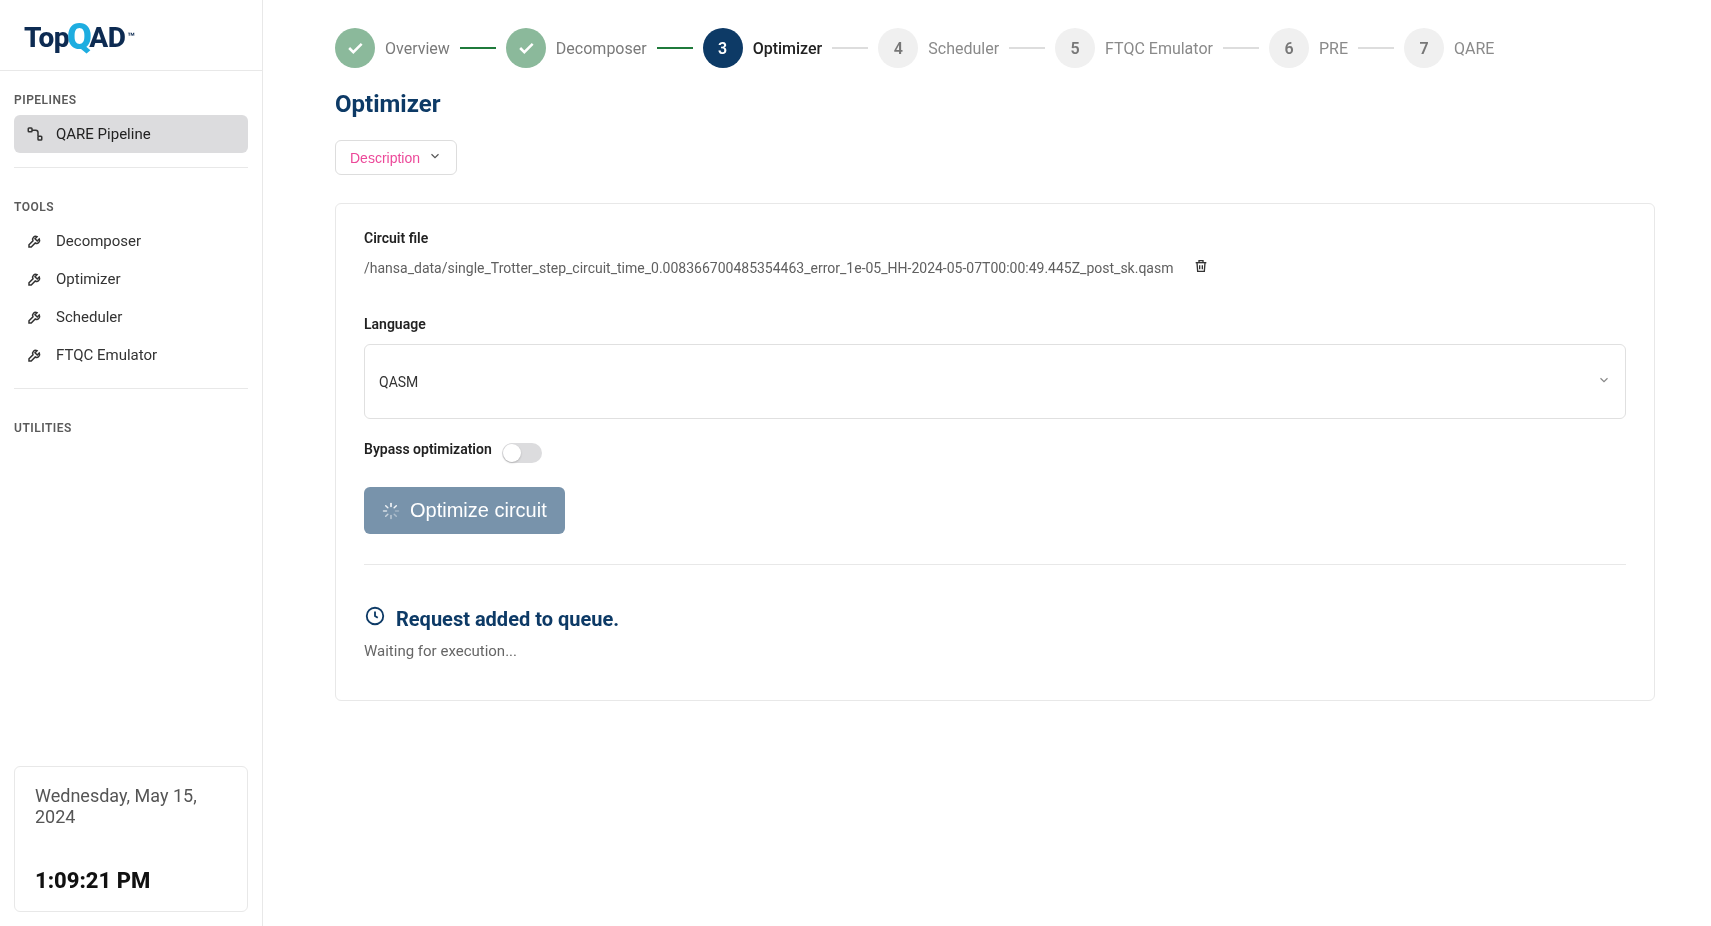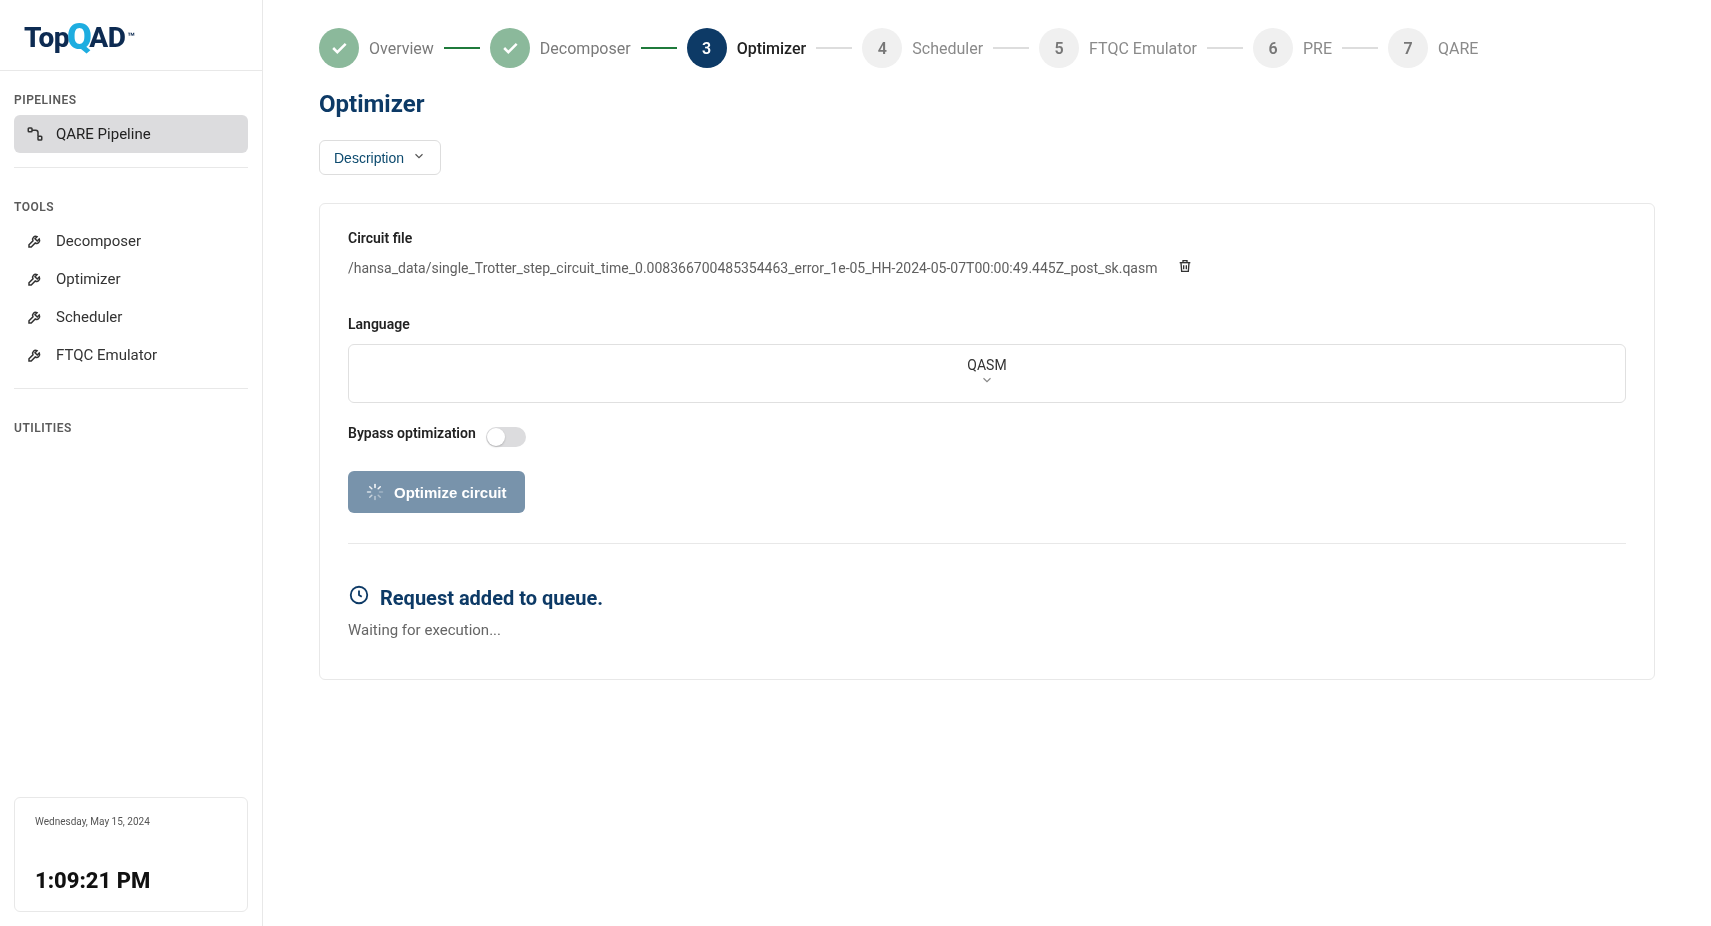--- a/index.html
+++ b/index.html
@@ -4,21 +4,21 @@
 <style>
 * { box-sizing: border-box; margin: 0; padding: 0; }
 body {
   font-family: -apple-system, BlinkMacSystemFont, "Segoe UI", Roboto, Helvetica, Arial, sans-serif;
   background: #fff;
   color: #1a1a1a;
   width: 1711px;
   height: 926px;
   overflow: hidden;
 }
-.app { display: flex; height: 100%; }
+.app { display: flex; height: 100%; gap: 16px; }
 .sidebar {
   width: 263px;
   border-right: 1px solid #e8e8e8;
   display: flex;
   flex-direction: column;
   position: relative;
 }
 .logo-area {
   padding: 16px 24px 12px 24px;
   border-bottom: 1px solid #e8e8e8;
@@ -51,21 +51,21 @@
 .nav-divider { border-top: 1px solid #e8e8e8; margin: 10px 14px; }
 .datetime-card {
   position: absolute;
   bottom: 14px;
   left: 14px;
   right: 14px;
   border: 1px solid #e8e8e8;
   border-radius: 6px;
   padding: 18px 20px;
 }
-.datetime-date { color: #555; font-size: 10px; margin-bottom: 6px; }
+.datetime-date { color: #555; font-size: 18px; margin-bottom: 6px; }
 .datetime-time { font-size: 22px; font-weight: 800; color: #111; margin-top: 41px; }
 
 .main { flex: 1; padding: 28px 56px; overflow-y: auto; }
 .stepper { display: flex; align-items: center; gap: 10px; margin-bottom: 22px; flex-wrap: nowrap; }
 .step { display: flex; align-items: center; gap: 10px; }
 .step-circle {
   width: 40px; height: 40px; border-radius: 50%;
   display: flex; align-items: center; justify-content: center;
   font-weight: 600; font-size: 16px; color: #fff;
 }
@@ -77,52 +77,52 @@
 .step-label.active { color: #222; font-weight: 500; }
 .step-label.pending { color: #8a8a8a; }
 .step-line { width: 36px; height: 2px; background: #ddd; }
 .step-line.done { background: #1f7a3b; }
 
 .page-title { font-size: 24px; font-weight: 700; color: #0d3a66; margin-bottom: 22px; }
 
 .desc-btn {
   display: inline-flex; align-items: center; gap: 8px;
   border: 1px solid #ddd; border-radius: 6px;
-  padding: 8px 14px; font-size: 14px; color: #0c4a6e;
+  padding: 8px 14px; font-size: 14px; color: #ec4899;
   cursor: pointer; background: #fff;
 }
 .panel {
   border: 1px solid #e8e8e8;
   border-radius: 6px;
   margin-top: 28px;
   padding: 26px 28px 40px 28px;
 }
 .field-label { font-size: 14px; font-weight: 600; color: #222; margin-bottom: 12px; }
 .file-row { display: flex; align-items: center; gap: 20px; color: #606060; font-size: 14px; margin-bottom: 39px; }
 .file-path { }
 .trash-btn { cursor: pointer; color: #444; display: inline-flex; }
 .select {
   display: flex; align-items: center; justify-content: space-between;
   border: 1px solid #e0e0e0; border-radius: 6px;
-  padding: 12px 14px; font-size: 14px; color: #333;
-  cursor: pointer; margin-bottom: 22px; background: #fff; flex-direction: column;
+  padding: 28px 14px; font-size: 14px; color: #333;
+  cursor: pointer; margin-bottom: 22px; background: #fff;
 }
 .bypass-row { display: flex; align-items: center; gap: 10px; margin-bottom: 22px; }
 .toggle {
   width: 40px; height: 20px; border-radius: 999px; background: #dcdcde;
   position: relative; cursor: pointer;
 }
 .toggle-knob {
   width: 18px; height: 18px; border-radius: 50%; background: #fff;
   position: absolute; top: 1px; left: 1px; box-shadow: 0 1px 2px rgba(0,0,0,0.2);
 }
 .optimize-btn {
   display: inline-flex; align-items: center; gap: 10px;
   background: #7893ab; color: #fff; border: none;
-  padding: 12px 18px; font-size: 15px; font-weight: 700;
+  padding: 12px 18px; font-size: 20px; font-weight: 400;
   border-radius: 6px; cursor: pointer;
 }
 .spinner-icon { width: 18px; height: 18px; display: inline-flex; }
 .panel-divider { border-top: 1px solid #e8e8e8; margin: 30px 0 40px 0; }
 .queue-status { text-align: left; }
 .queue-title { display: inline-flex; align-items: center; gap: 10px; font-size: 20px; font-weight: 700; color: #0d3a66; }
 .queue-sub { color: #666; font-size: 15px; margin-top: 10px; }
 </style>
 </head>
 <body>

